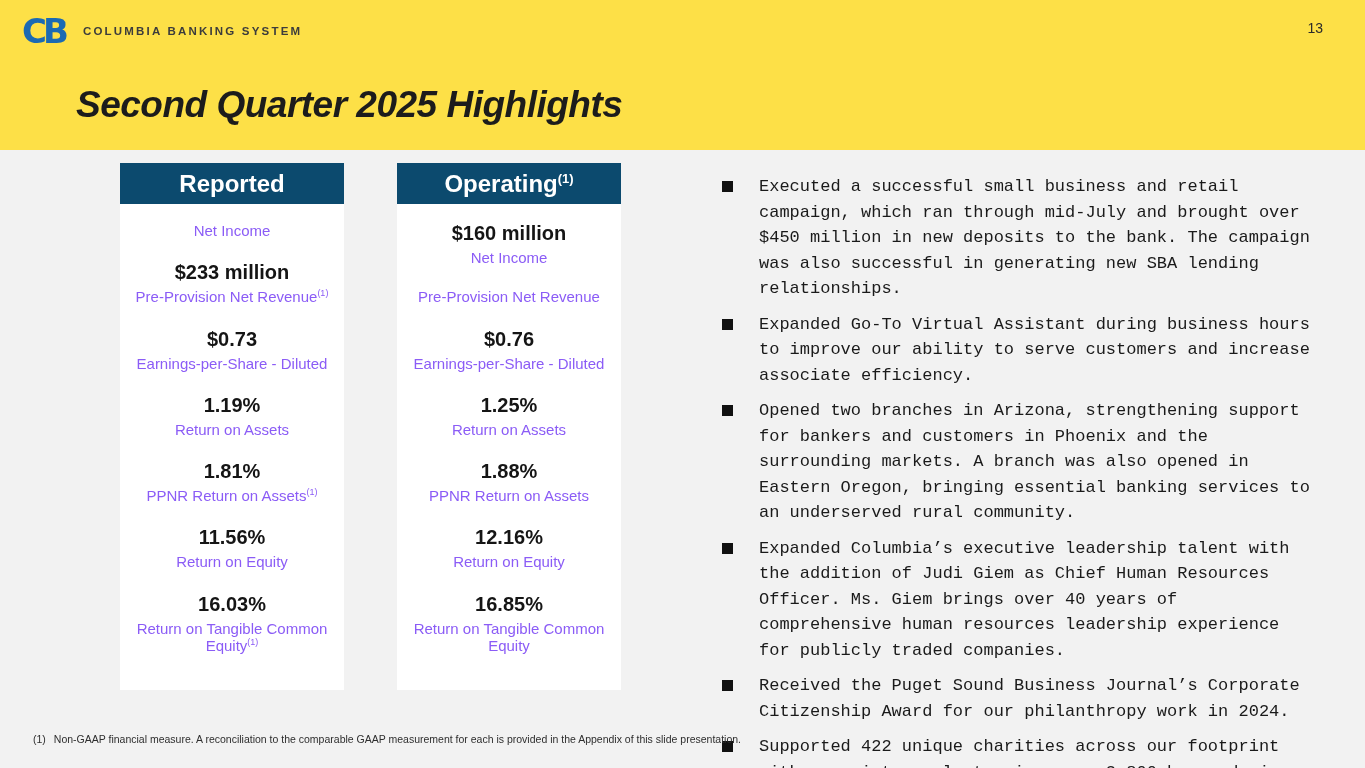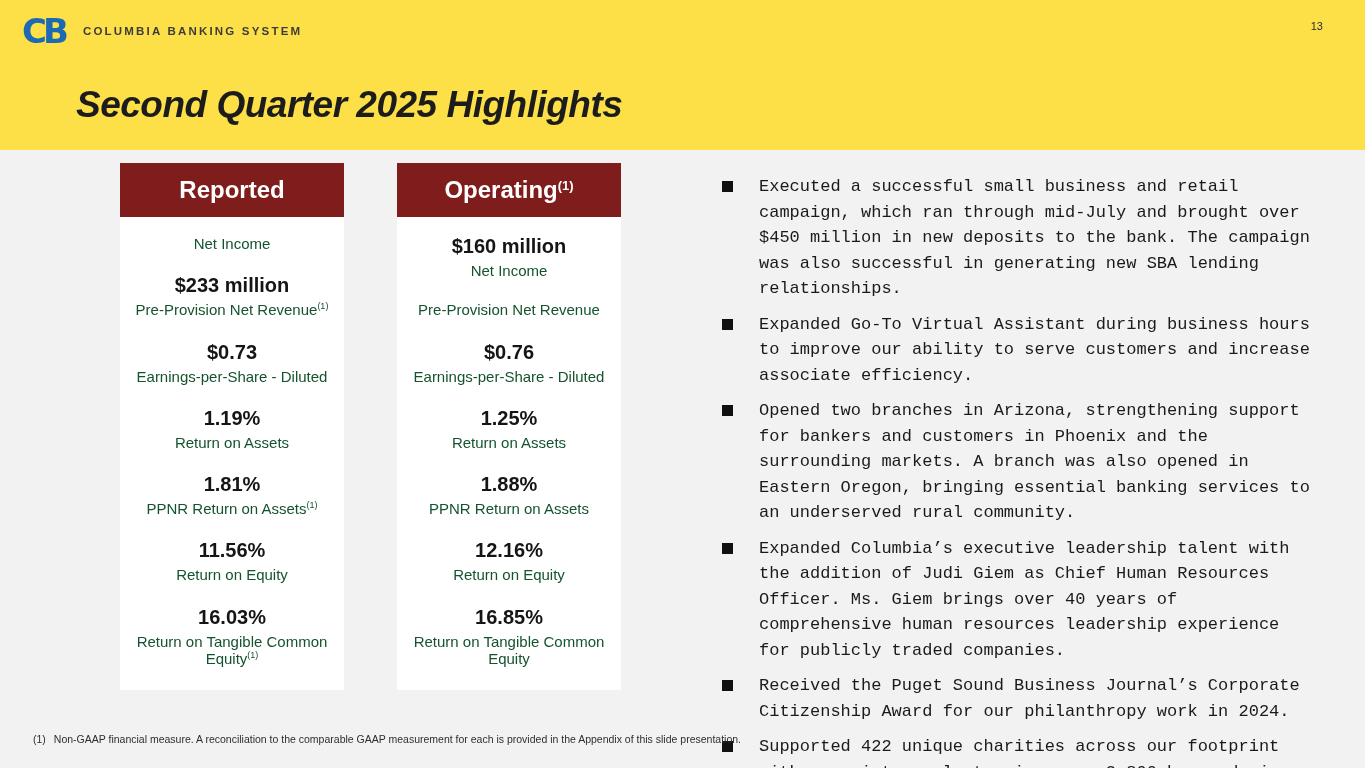--- a/index.html
+++ b/index.html
@@ -21,21 +21,21 @@
     font-family: "DejaVu Sans", sans-serif;
     font-weight: bold; font-size: 34px; line-height: 34px;
     color: #1b6ab3; letter-spacing: -4px;
   }
   .company-name {
     margin-left: 18px; font-size: 11.5px; font-weight: bold;
     letter-spacing: 2.2px; color: #3c3c3c;
   }
   .page-number {
     position: absolute; right: 42px; top: 20px;
-    font-size: 11px; color: #2b2b2b;
+    font-size: 14px; color: #2b2b2b;
   }
   .slide-title {
     position: absolute; left: 76px; top: 84px;
     font-size: 37px; font-weight: bold; color: #1c1c1c;
     letter-spacing: -0.5px;
     font-style: italic;
   }
 
   
   .panel {
@@ -44,32 +44,32 @@
   }
 
   
   .card {
     position: absolute; top: 13px; width: 224px; background: #ffffff;
     height: 527px;
   }
   .card-reported  { left: 120px; }
   .card-operating { left: 397px; }
   .card-header {
-    height: 54px; background: #7f1d1d; color: #ffffff;
+    height: 41px; background: #0c4a6e; color: #ffffff;
     display: flex; align-items: center; justify-content: center;
     font-size: 24px; font-weight: bold;
   }
   .card-header sup { font-size: 13px; margin-top: -10px; font-weight: bold; }
   .card-body {
     padding: 8px 8px 10px;
     display: flex; flex-direction: column;
   }
   .metric { text-align: center; margin: 8px 0 12px; }
   .metric-value { font-size: 20px; font-weight: bold; color: #151515; line-height: 1.35; }
-  .metric-label { font-size: 15px; color: #14532d; line-height: 1.15; margin-top: 2px; }
+  .metric-label { font-size: 15px; color: #8b5cf6; line-height: 1.15; margin-top: 2px; }
   .metric-label sup { font-size: 9px; }
 
   
   .bullets {
     position: absolute; left: 722px; top: 24px; width: 600px;
     display: flex; flex-direction: column; font-family: Liberation Mono, monospace;
   }
   .bullet { display: flex; margin-bottom: 10px; }
   .bullet-marker {
     flex: 0 0 auto; width: 11px; height: 11px; background: #111111;

